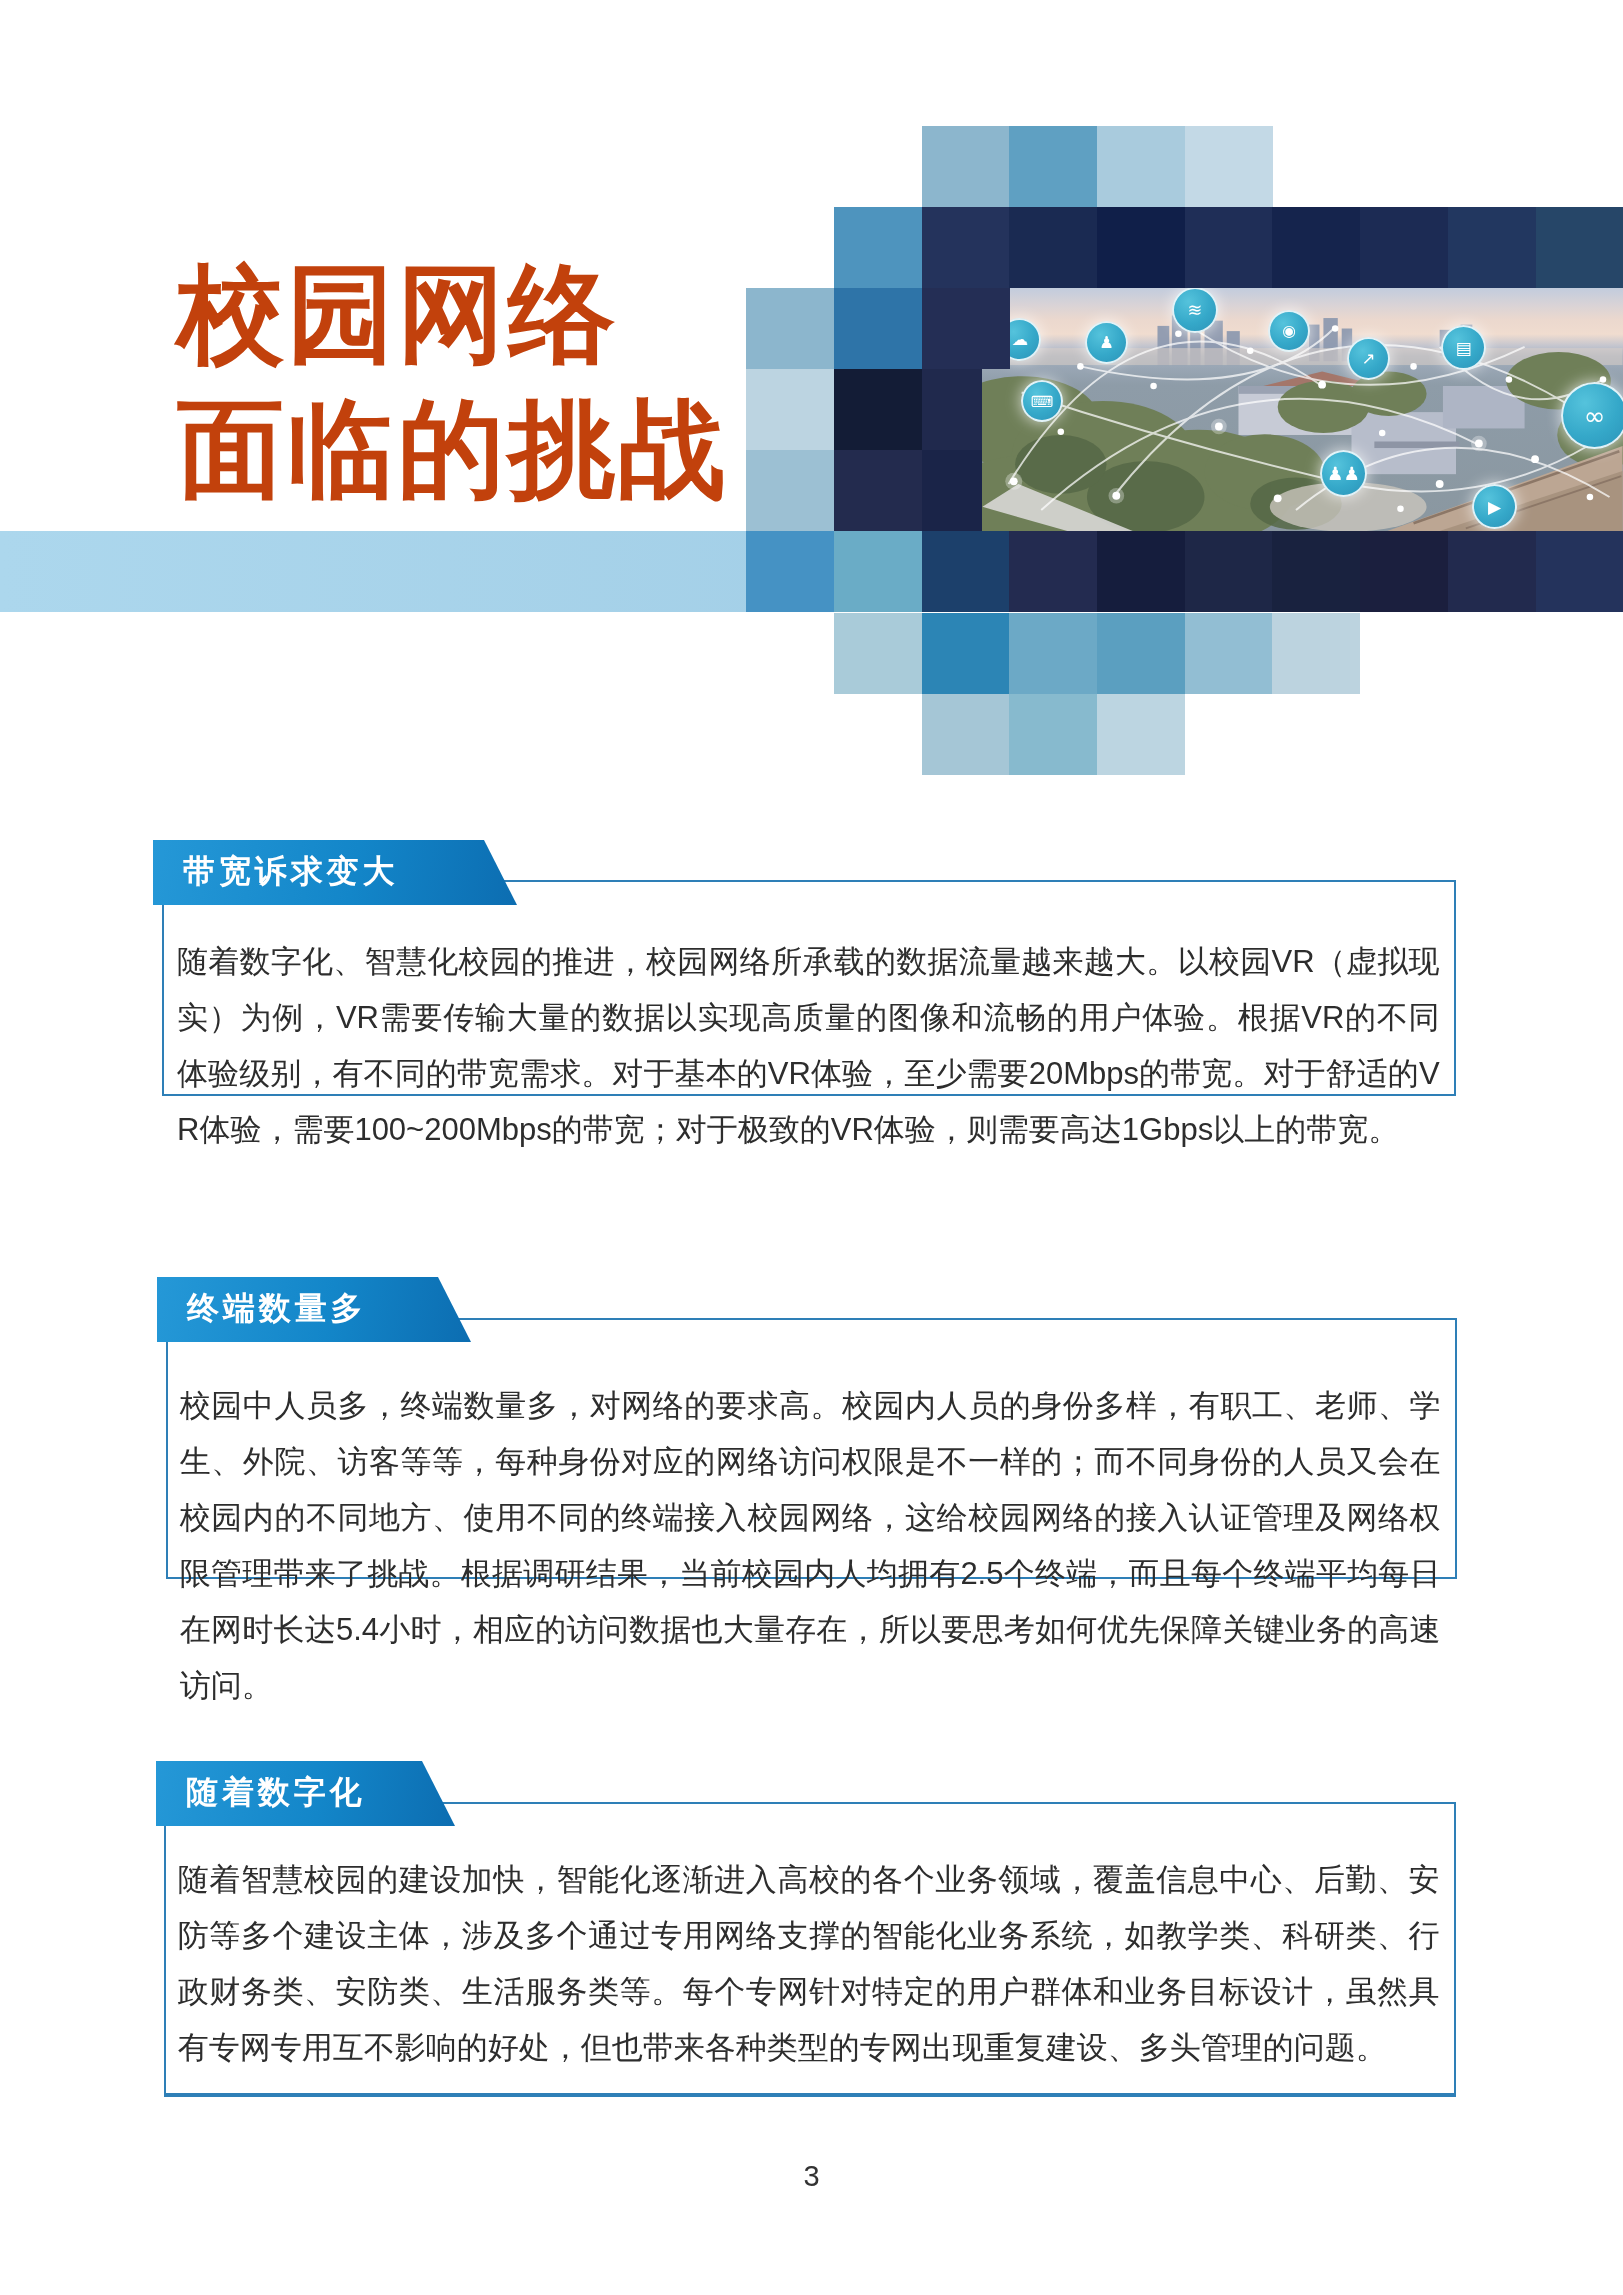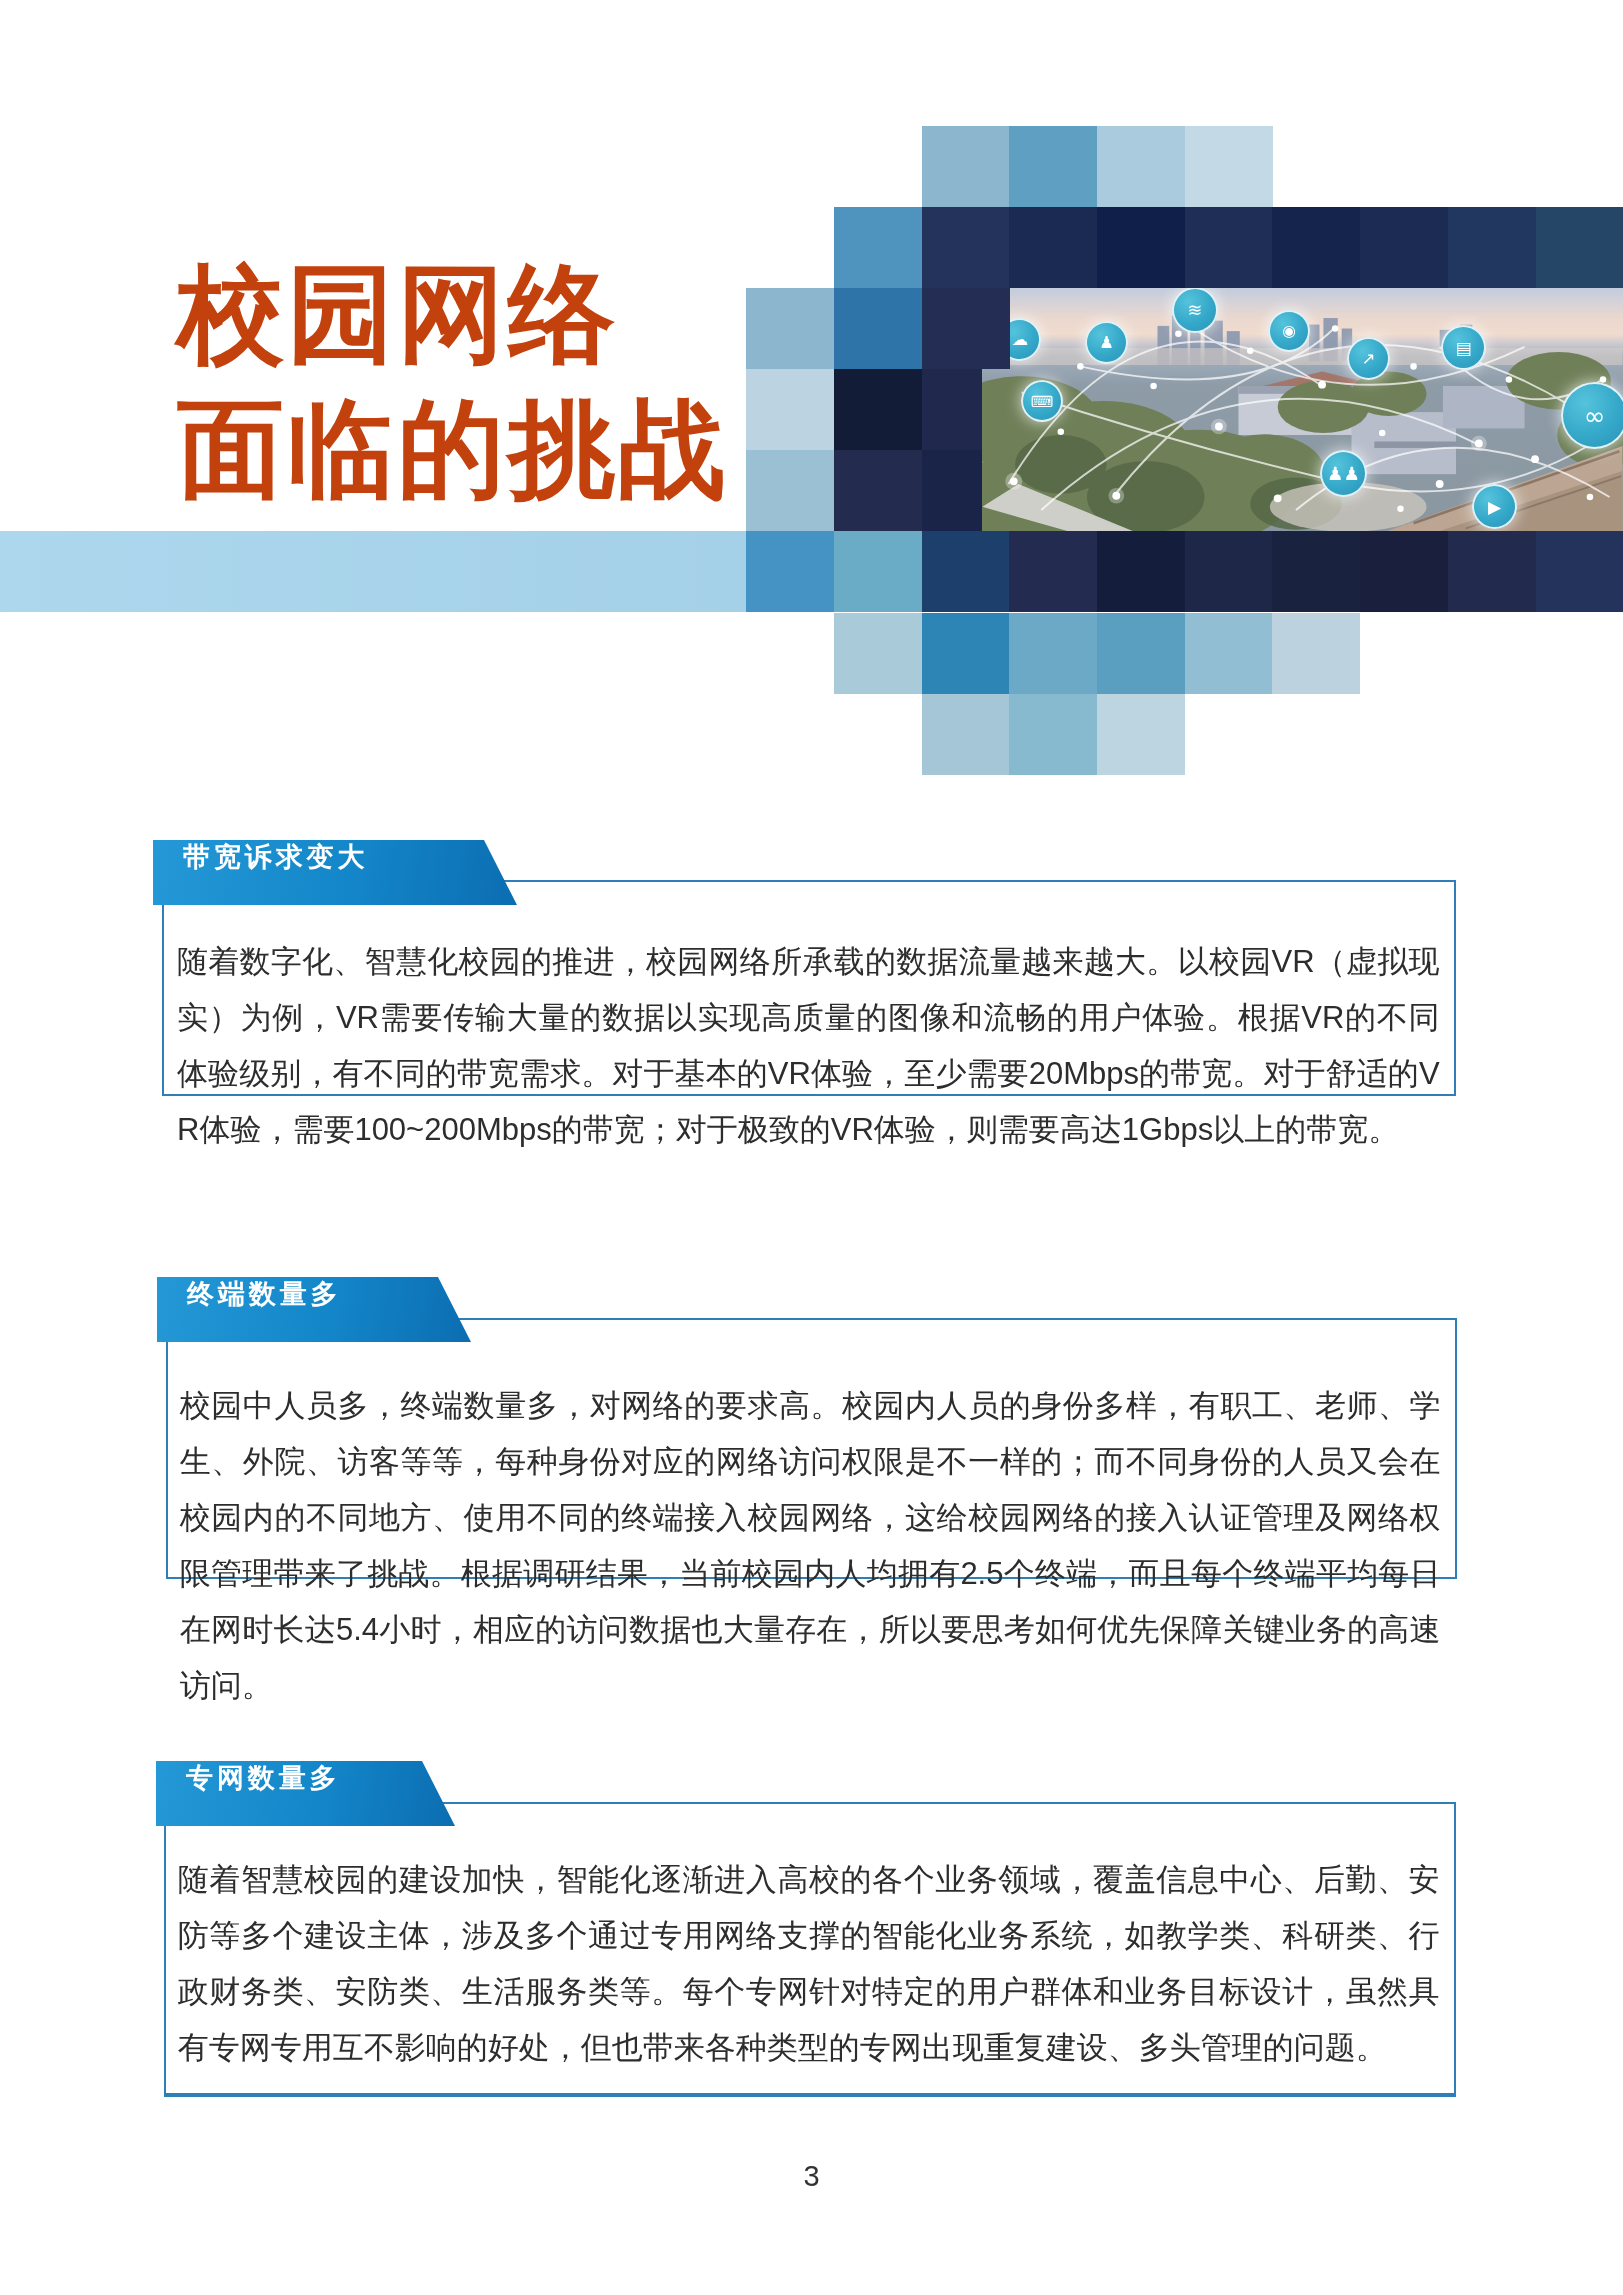--- a/index.html
+++ b/index.html
@@ -29,22 +29,22 @@
     background:radial-gradient(circle at 35% 30%,#55C3DC 0%,#35A8C9 55%,#2B93B8 100%);
     border:2px solid rgba(255,255,255,.85);
     box-shadow:0 0 14.4px rgba(255,255,255,.75);
     color:#ffffff;display:flex;align-items:center;justify-content:center;
     font-family:"DejaVu Sans",sans-serif;
   }
   
   .banner{
     position:absolute;height:65px;z-index:6;
     background:linear-gradient(100deg,#2598D7 0%,#1386C9 55%,#0C6DB1 100%);
-    display:flex;
-    color:#ffffff;font-size:27px;font-weight:bold;letter-spacing:3.9px;
+    display:flex;align-items:center;
+    color:#ffffff;font-size:32px;font-weight:bold;letter-spacing:3.9px;
   }
   .banner .label{padding-left:30px;transform:translateY(-1.3px);}
   .box{
     position:absolute;border:2.6px solid #2E7FB7;background:#ffffff;z-index:5;
     box-sizing:border-box;
   }
   .box p{
     margin:0;font-size:31px;line-height:56px;color:#2D2D2D;
     text-align:justify;word-break:break-all;
   }
@@ -233,21 +233,21 @@
     <div class="banner s2">
         <span class="label">终端数量多</span>
       </div>
     <div class="box s2">
       <p>校园中人员多，终端数量多，对网络的要求高。校园内人员的身份多样，有职工、老师、学生、外院、访客等等，每种身份对应的网络访问权限是不一样的；而不同身份的人员又会在校园内的不同地方、使用不同的终端接入校园网络，这给校园网络的接入认证管理及网络权限管理带来了挑战。根据调研结果，当前校园内人均拥有2.5个终端，而且每个终端平均每日在网时长达5.4小时，相应的访问数据也大量存在，所以要思考如何优先保障关键业务的高速访问。</p>
     </div>
   </section>
 
   <section>
     <div class="banner s3">
-        <span class="label">专网数量多</span>
+        <span class="label">随着数字化</span>
       </div>
     <div class="box s3">
       <p>随着智慧校园的建设加快，智能化逐渐进入高校的各个业务领域，覆盖信息中心、后勤、安防等多个建设主体，涉及多个通过专用网络支撑的智能化业务系统，如教学类、科研类、行政财务类、安防类、生活服务类等。每个专网针对特定的用户群体和业务目标设计，虽然具有专网专用互不影响的好处，但也带来各种类型的专网出现重复建设、多头管理的问题。</p>
     </div>
   </section>
 
   <div class="page-number">3</div>
 </div>
 
 

